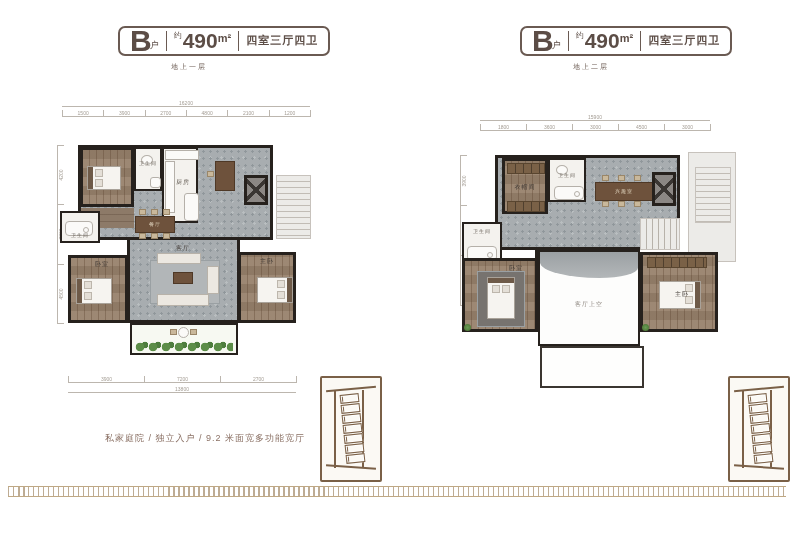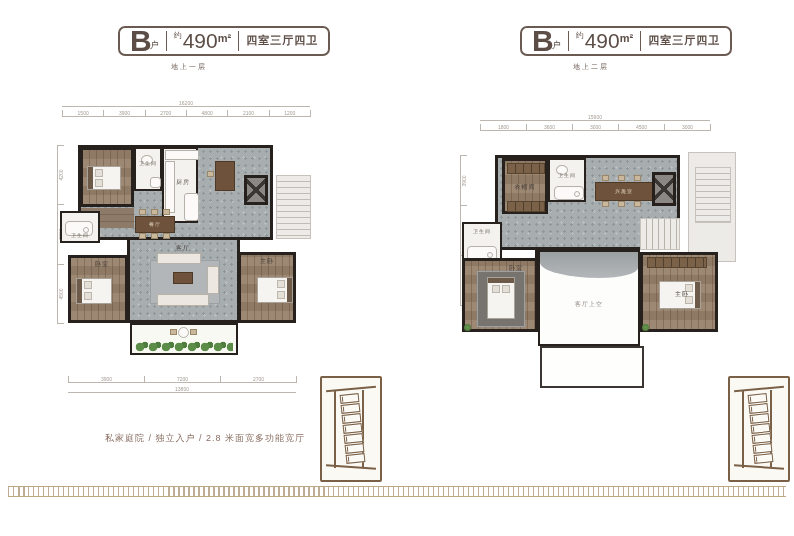--- a/index.html
+++ b/index.html
@@ -8,21 +8,21 @@
   .abs{position:absolute;}
 
   
   .badge{display:flex;align-items:center;gap:7px;border:2px solid #6a5a52;border-radius:7px;
          padding:2px 10px 3px 10px;height:30px;box-sizing:border-box;background:#fff;}
   .badge .letter{font-size:30px;font-weight:bold;line-height:28px;color:#5c4d46;}
   .badge .lsub{font-size:9px;align-self:flex-end;margin-left:-2px;margin-bottom:3px;}
   .badge .vline{width:1px;height:20px;background:#6a5a52;}
   .badge .areawrap{display:flex;align-items:flex-start;}
   .badge .approx{font-size:8px;margin-top:1px;margin-right:1px;}
-  .badge .areanum{font-size:21px;font-weight:normal;line-height:24px;}
+  .badge .areanum{font-size:21px;font-weight:bold;line-height:24px;}
   .badge .areaunit{font-size:11px;font-weight:bold;margin-top:3px;}
   .badge .layout{font-size:11px;font-weight:bold;letter-spacing:1px;}
   .floorlbl{font-size:7px;letter-spacing:2px;text-align:center;color:#6b5b52;}
 
   
   .caption{font-size:9px;letter-spacing:1px;color:#8a7064;text-align:center;}
 
   
   .room{position:absolute;box-sizing:border-box;}
   .wall3{border:3px solid #26211d;}
@@ -335,21 +335,21 @@
       </div>
     </div>
     <div class="roomlbl" style="left:232px;top:192px;">主卧</div>
 
     <div class="bush-dot" style="left:14px;top:226px;"></div>
     <div class="bush-dot" style="left:192px;top:226px;"></div>
 
     <div class="room terrace" style="left:90px;top:248px;width:104px;height:42px;"></div>
   </div>
 
-  <div class="abs caption" style="left:55px;top:432px;width:300px;">私家庭院 / 独立入户 / 2.8 米面宽多功能宽厅</div>
+  <div class="abs caption" style="left:55px;top:432px;width:300px;">私家庭院 / 独立入户 / 9.2 米面宽多功能宽厅</div>
 
   <div class="abs sitemap" style="left:320px;top:376px;width:58px;height:102px;">
     <div class="sm-road" style="left:4px;top:10px;width:50px;height:2px;transform:rotate(-5deg);"></div>
     <div class="sm-road" style="left:4px;top:88px;width:50px;height:2px;transform:rotate(4deg);"></div>
     <div class="sm-road" style="left:12px;top:12px;width:2px;height:78px;"></div>
     <div class="sm-road" style="left:40px;top:12px;width:2px;height:78px;"></div>
     <div class="sm-block" style="left:18px;top:16px;transform:rotate(-6deg);"></div>
     <div class="sm-block" style="left:19px;top:26px;transform:rotate(-6deg);"></div>
     <div class="sm-block" style="left:20px;top:36px;transform:rotate(-6deg);"></div>
     <div class="sm-block" style="left:21px;top:46px;transform:rotate(-6deg);"></div>

